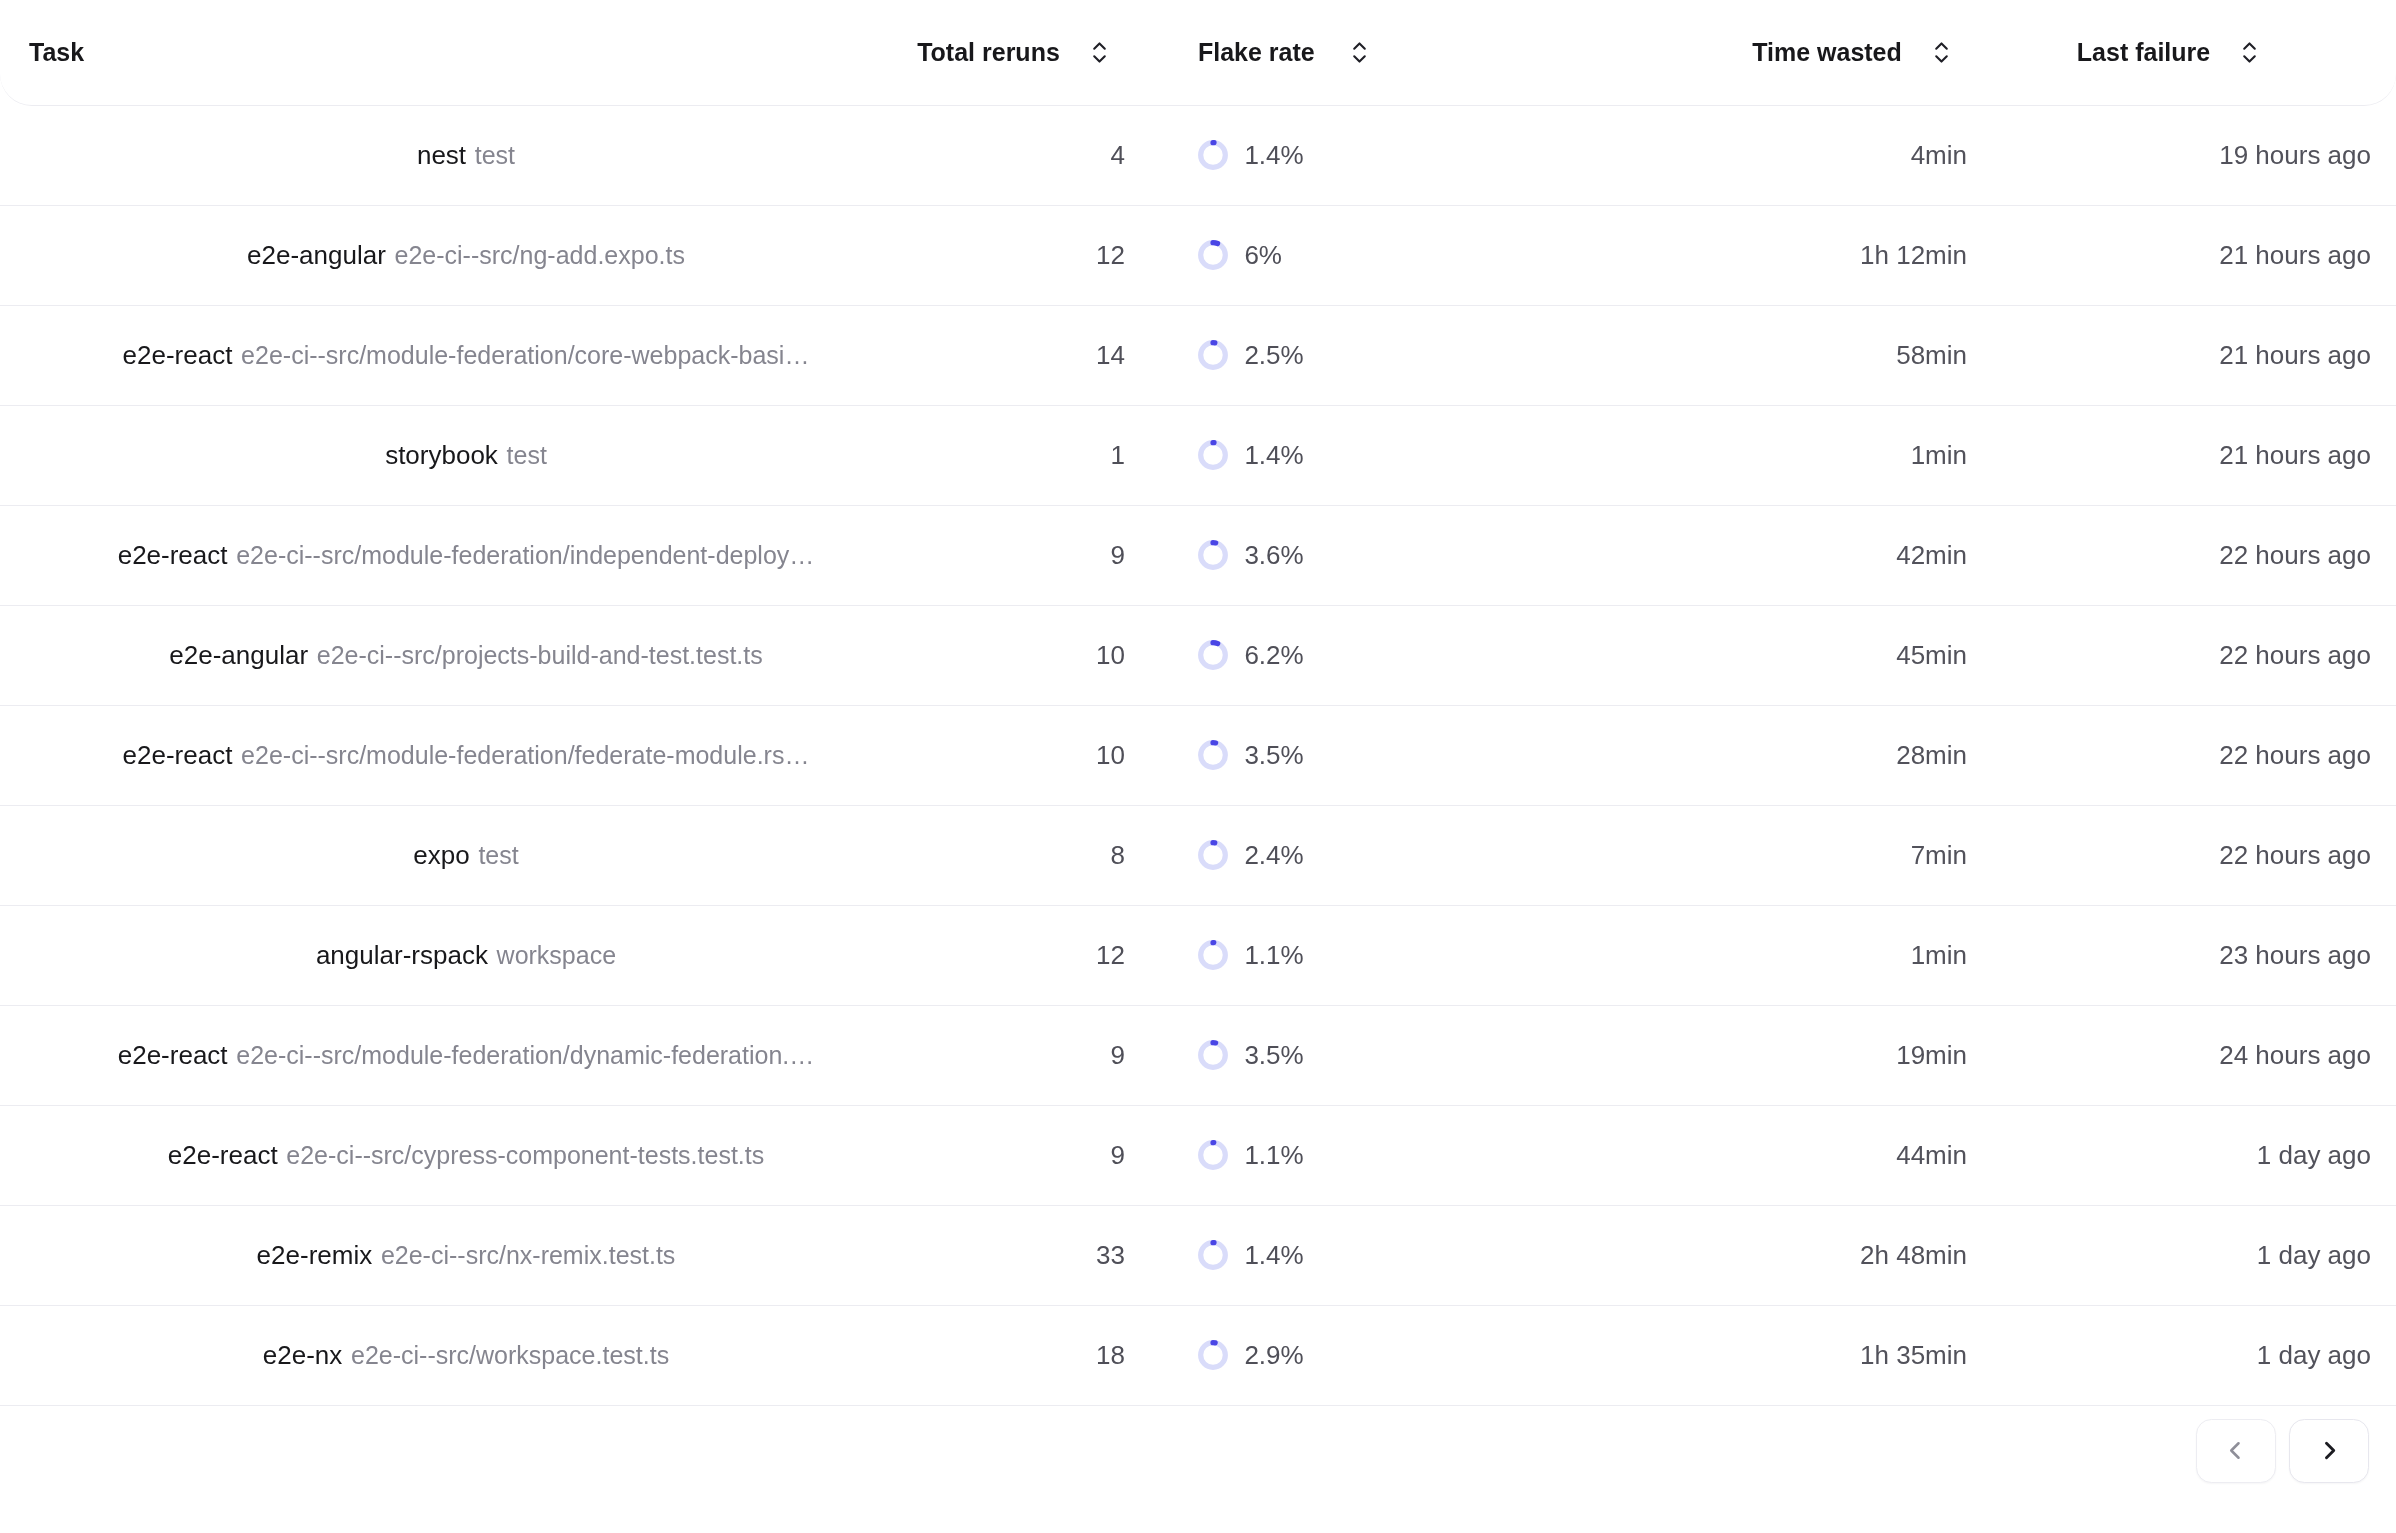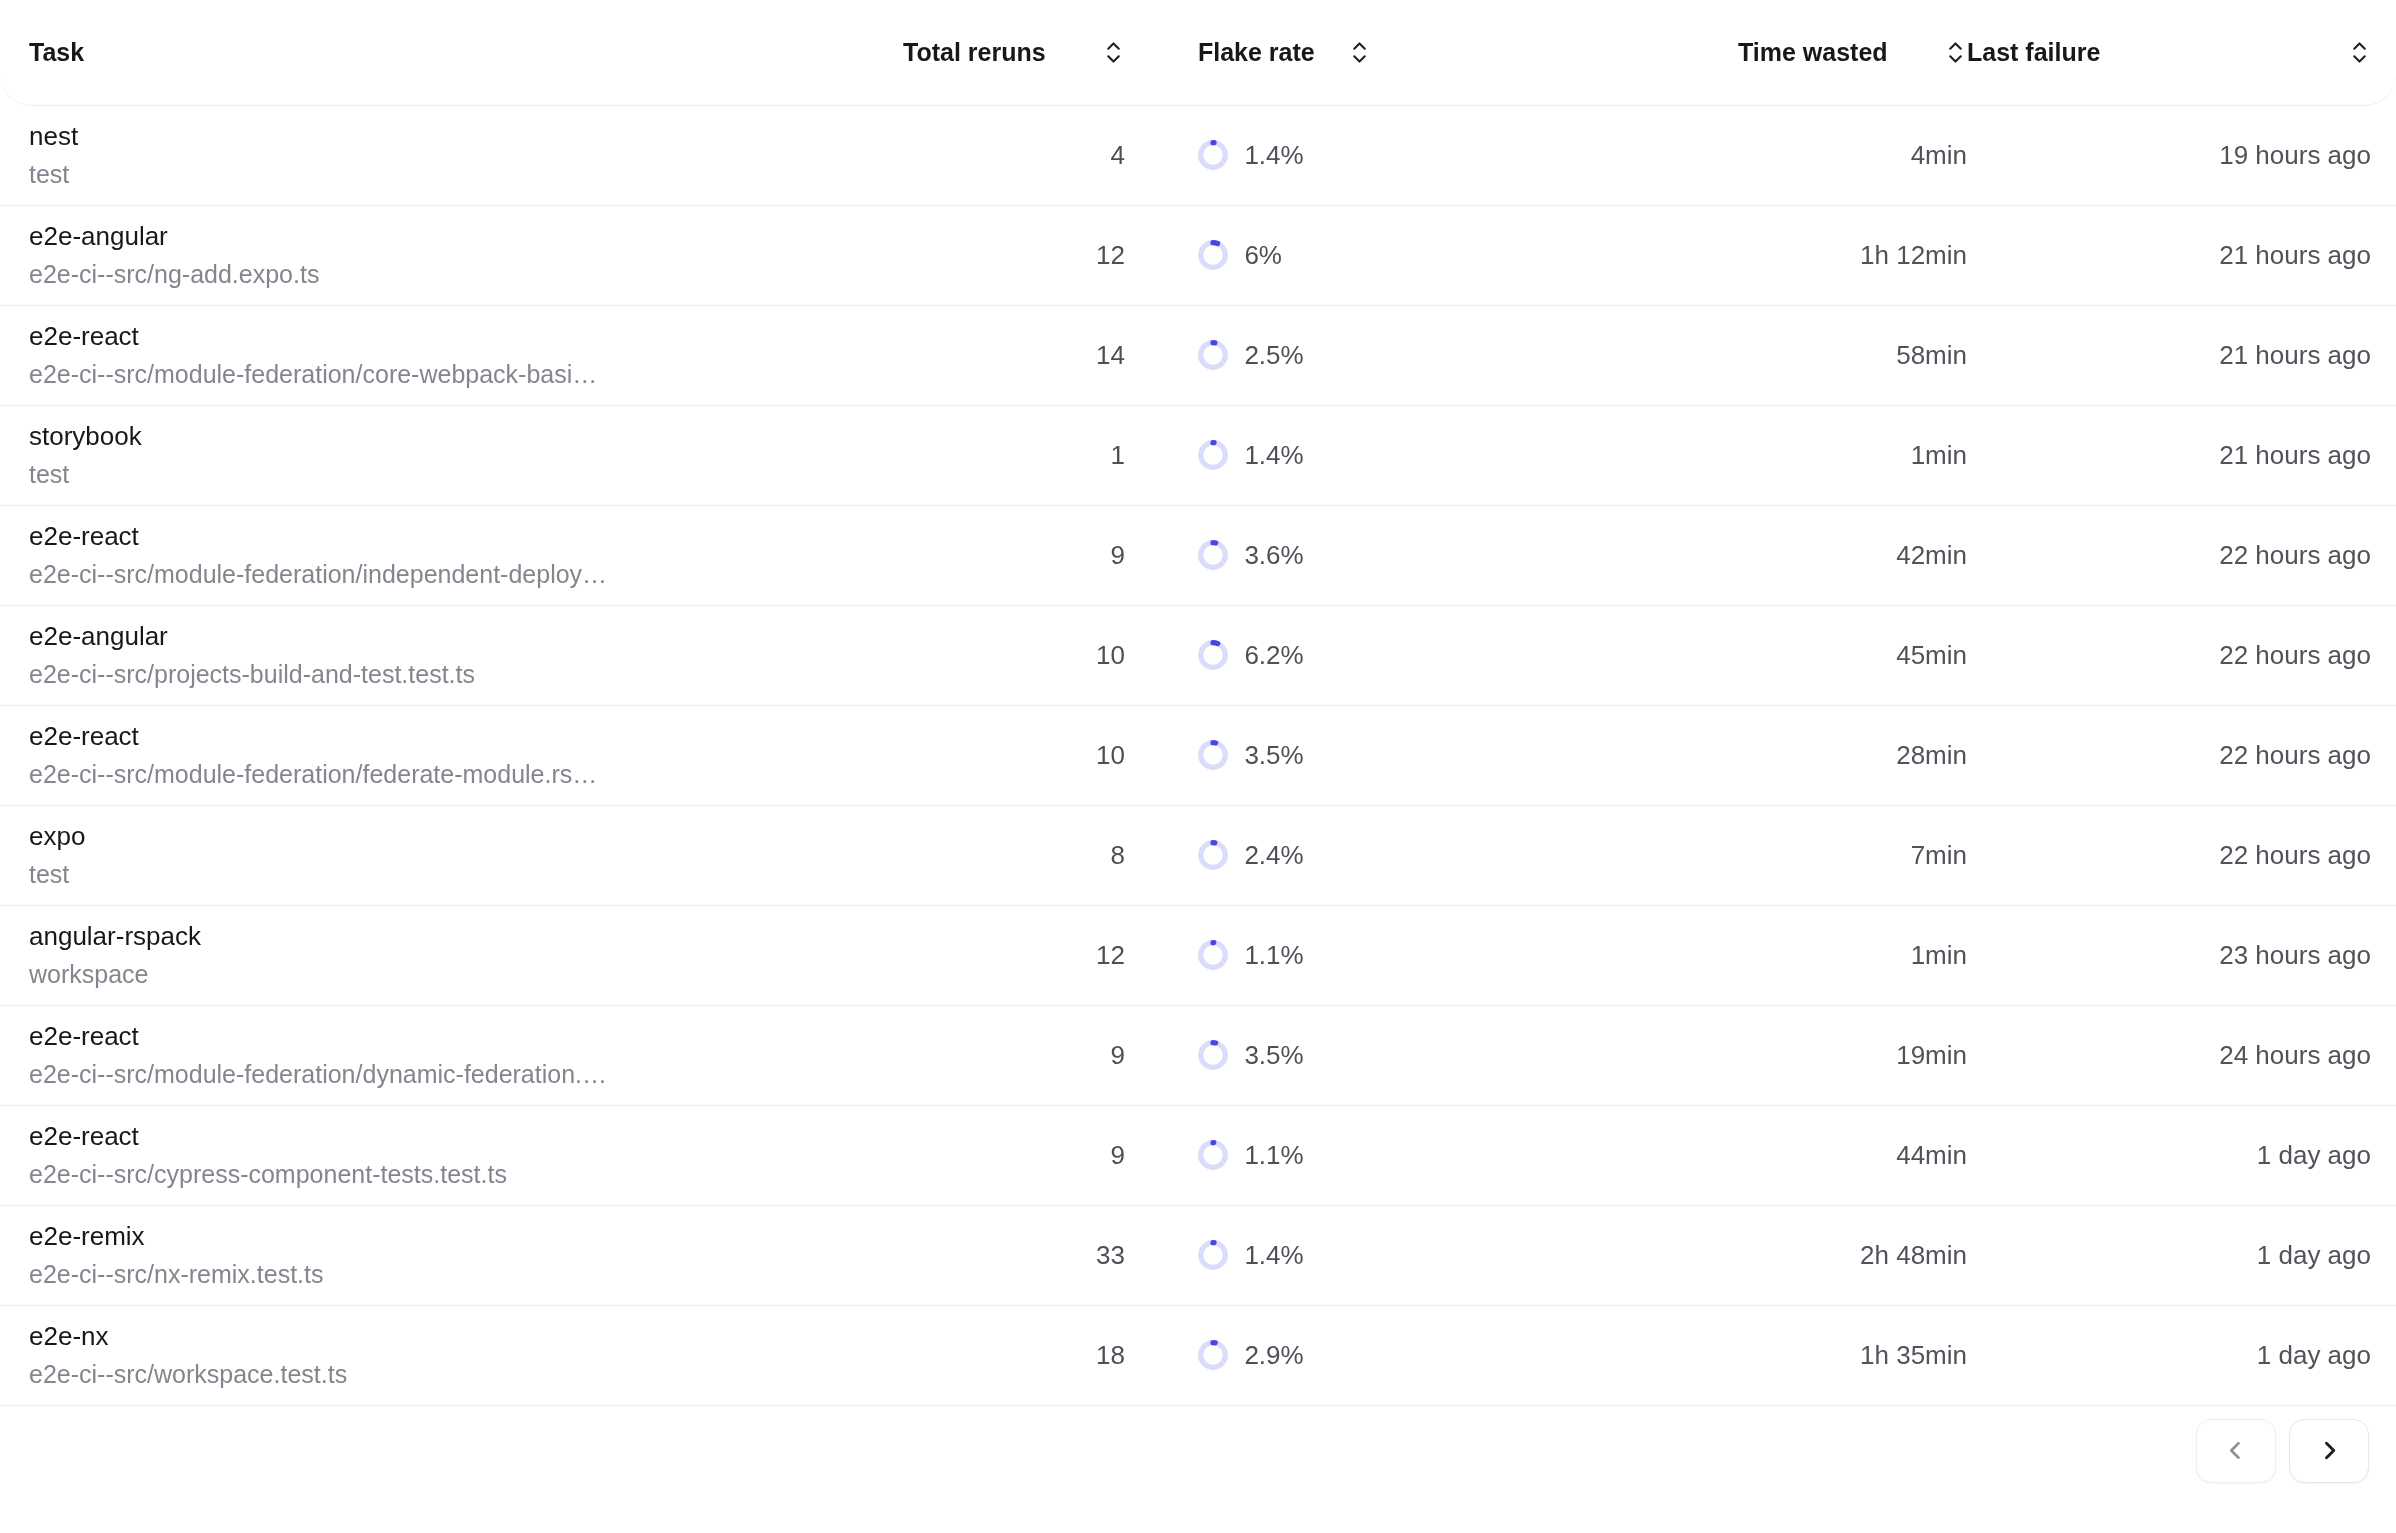--- a/index.html
+++ b/index.html
@@ -17,32 +17,32 @@
   }
 
   
   .thead {
     height:106px;
     border-bottom:1.4px solid #ececf1;
     font-size:25px; font-weight:700; color:#18181b;border-radius:32px;
   }
   .th { display:flex; align-items:center; gap:10.6px; }
   .th.align-left  { justify-content:flex-start; }
-  .th.align-right { justify-content:space-between;gap:28px; }
+  .th.align-right { justify-content:center;gap:28px; }
   .th-task   { padding-left:29px; }
   .th-flake  { padding-left:73px;gap:33px; }
   .sort-icon { display:inline-flex; color:#1f1f26; cursor:pointer; }
 
   
   .tr {
     height:100px;
     border-bottom:1.4px solid #ececf1;
     cursor:pointer;
   }
-  .cell-task { display:flex; flex-direction:column; justify-content:center; gap:8.7px; padding-left:29px; overflow:hidden; }
+  .cell-task { display:flex; justify-content:center; gap:8.7px; padding-left:29px; overflow:hidden; }
   .task-title    { font-size:26px; font-weight:500; color:#18181b; line-height:1.15; }
   .task-subtitle { font-size:25px; font-weight:400; color:#85858f; line-height:1.15;
                    white-space:nowrap; }
   .cell-reruns { text-align:right; font-size:26px; color:#4f4f58; }
   .cell-flake  { display:flex; align-items:flex-start; gap:16.4px; padding-left:73px;
                  font-size:26px; color:#4f4f58; }
   .cell-time, .cell-last { text-align:right; font-size:26px; color:#52525b; }
 
   .donut { display:inline-flex; }
 

